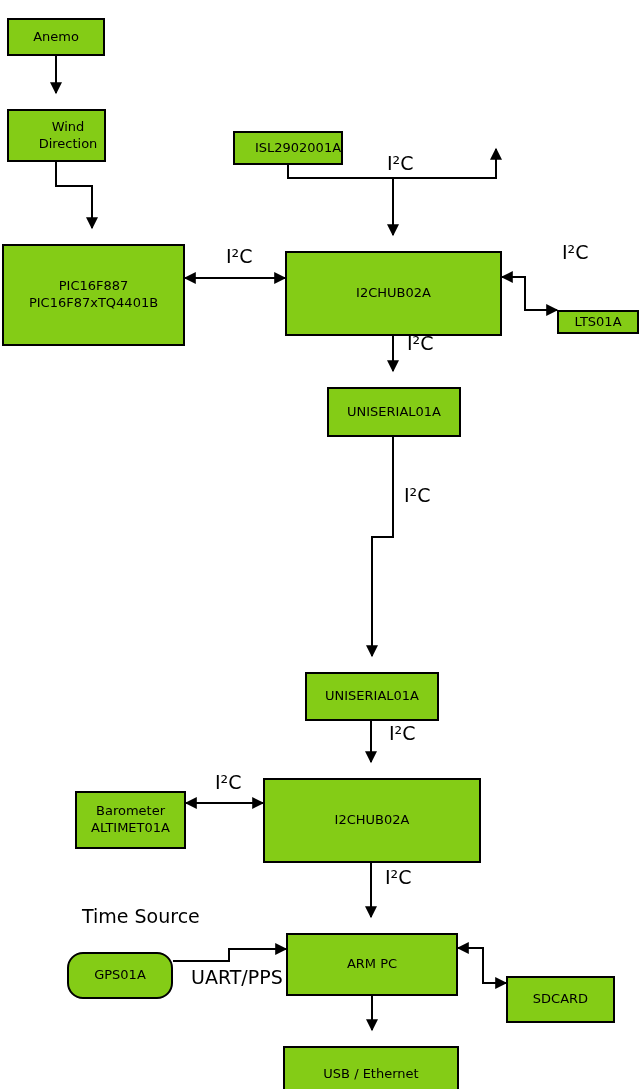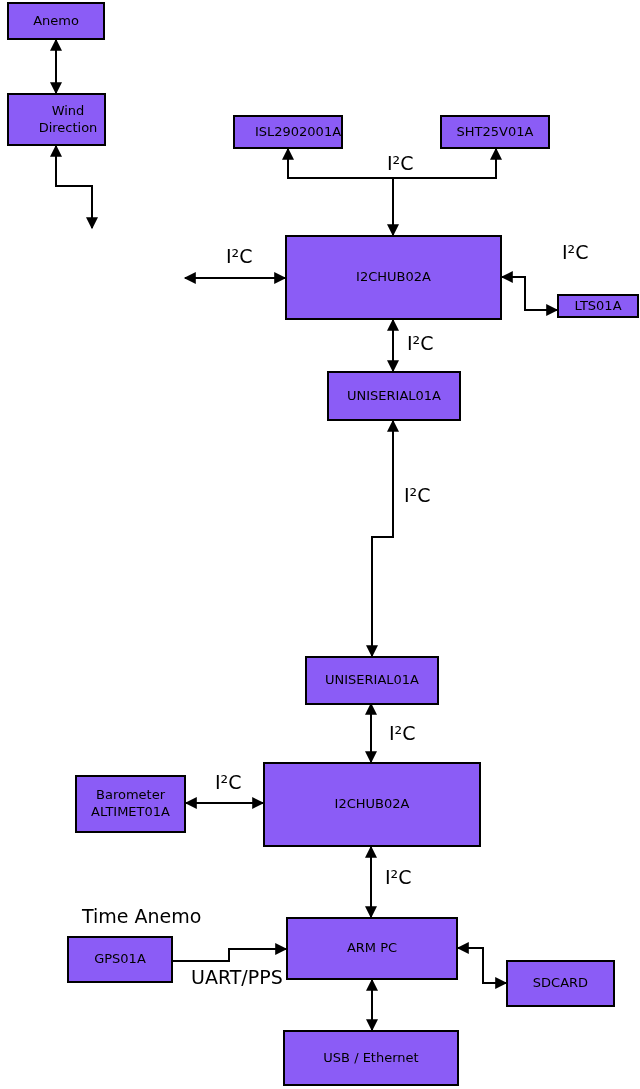--- a/index.html
+++ b/index.html
@@ -19,29 +19,30 @@
   #wires {
     position: absolute;
     left: 0;
     top: 0;
     width: 640px;
     height: 1089px;
   }
   .node {
     position: absolute;
     box-sizing: border-box;
-    background: #8b5cf6;
+    background: #84cc16;
     border: 2px solid #000000;
     display: flex;
     align-items: center;
     justify-content: center;
     text-align: center;
     font-size: 13px;
     line-height: 1.3;
     white-space: pre-line;
+    margin-top: 16px;
   }
   .lbl {
     position: absolute;
     font-size: 19px;
     line-height: 1.2;
     white-space: nowrap;
   }
 </style>
 </head>
 <body>
@@ -68,38 +69,39 @@
       <path d="M371,847 V917" marker-start="url(#arrow)" marker-end="url(#arrow)"></path>
       <path d="M173,961 H229 V949 H286" marker-end="url(#arrow)"></path>
       <path d="M372,980 V1030" marker-start="url(#arrow)" marker-end="url(#arrow)"></path>
       <path d="M458,948 H483 V983 H506" marker-start="url(#arrow)" marker-end="url(#arrow)"></path>
     </g>
   </svg>
 
   <div class="node" style="left:7px;   top:2px;    width:98px;  height:38px;">Anemo</div>
   <div class="node" style="left:7px;   top:93px;   width:99px;  height:53px;padding-left:23px;">Wind
 Direction</div>
+  <div class="node" style="left:2px;   top:228px;  width:183px; height:102px;">PIC16F887
+PIC16F87xTQ4401B</div>
   <div class="node" style="left:233px; top:115px;  width:110px; height:34px;padding-left:20px;">ISL2902001A</div>
-  <div class="node" style="left:440px; top:115px;  width:110px; height:34px;">SHT25V01A</div>
   <div class="node" style="left:285px; top:235px;  width:217px; height:85px;">I2CHUB02A</div>
   <div class="node" style="left:557px; top:294px;  width:82px;  height:24px;">LTS01A</div>
   <div class="node" style="left:327px; top:371px;  width:134px; height:50px;">UNISERIAL01A</div>
   <div class="node" style="left:305px; top:656px;  width:134px; height:49px;">UNISERIAL01A</div>
   <div class="node" style="left:263px; top:762px;  width:218px; height:85px;">I2CHUB02A</div>
   <div class="node" style="left:75px;  top:775px;  width:111px; height:58px;">Barometer
 ALTIMET01A</div>
   <div class="node" style="left:286px; top:917px;  width:172px; height:63px;">ARM PC</div>
-  <div class="node" style="left:67px;  top:936px;  width:106px; height:47px;">GPS01A</div>
+  <div class="node" style="left:67px;  top:936px;  width:106px; height:47px;border-radius:16px;">GPS01A</div>
   <div class="node" style="left:506px; top:960px;  width:109px; height:47px;">SDCARD</div>
   <div class="node" style="left:283px; top:1030px; width:176px; height:56px;">USB / Ethernet</div>
 
   <span class="lbl" style="left:387px; top:152px;">I²C</span>
   <span class="lbl" style="left:226px; top:245px;">I²C</span>
   <span class="lbl" style="left:562px; top:241px;">I²C</span>
   <span class="lbl" style="left:407px; top:332px;">I²C</span>
   <span class="lbl" style="left:404px; top:484px;">I²C</span>
   <span class="lbl" style="left:389px; top:722px;">I²C</span>
   <span class="lbl" style="left:215px; top:771px;">I²C</span>
   <span class="lbl" style="left:385px; top:866px;">I²C</span>
-  <span class="lbl" style="left:82px;  top:905px;">Time Anemo</span>
+  <span class="lbl" style="left:82px;  top:905px;">Time Source</span>
   <span class="lbl" style="left:191px; top:966px;">UART/PPS</span>
 
 </div>
 
 </body></html>

